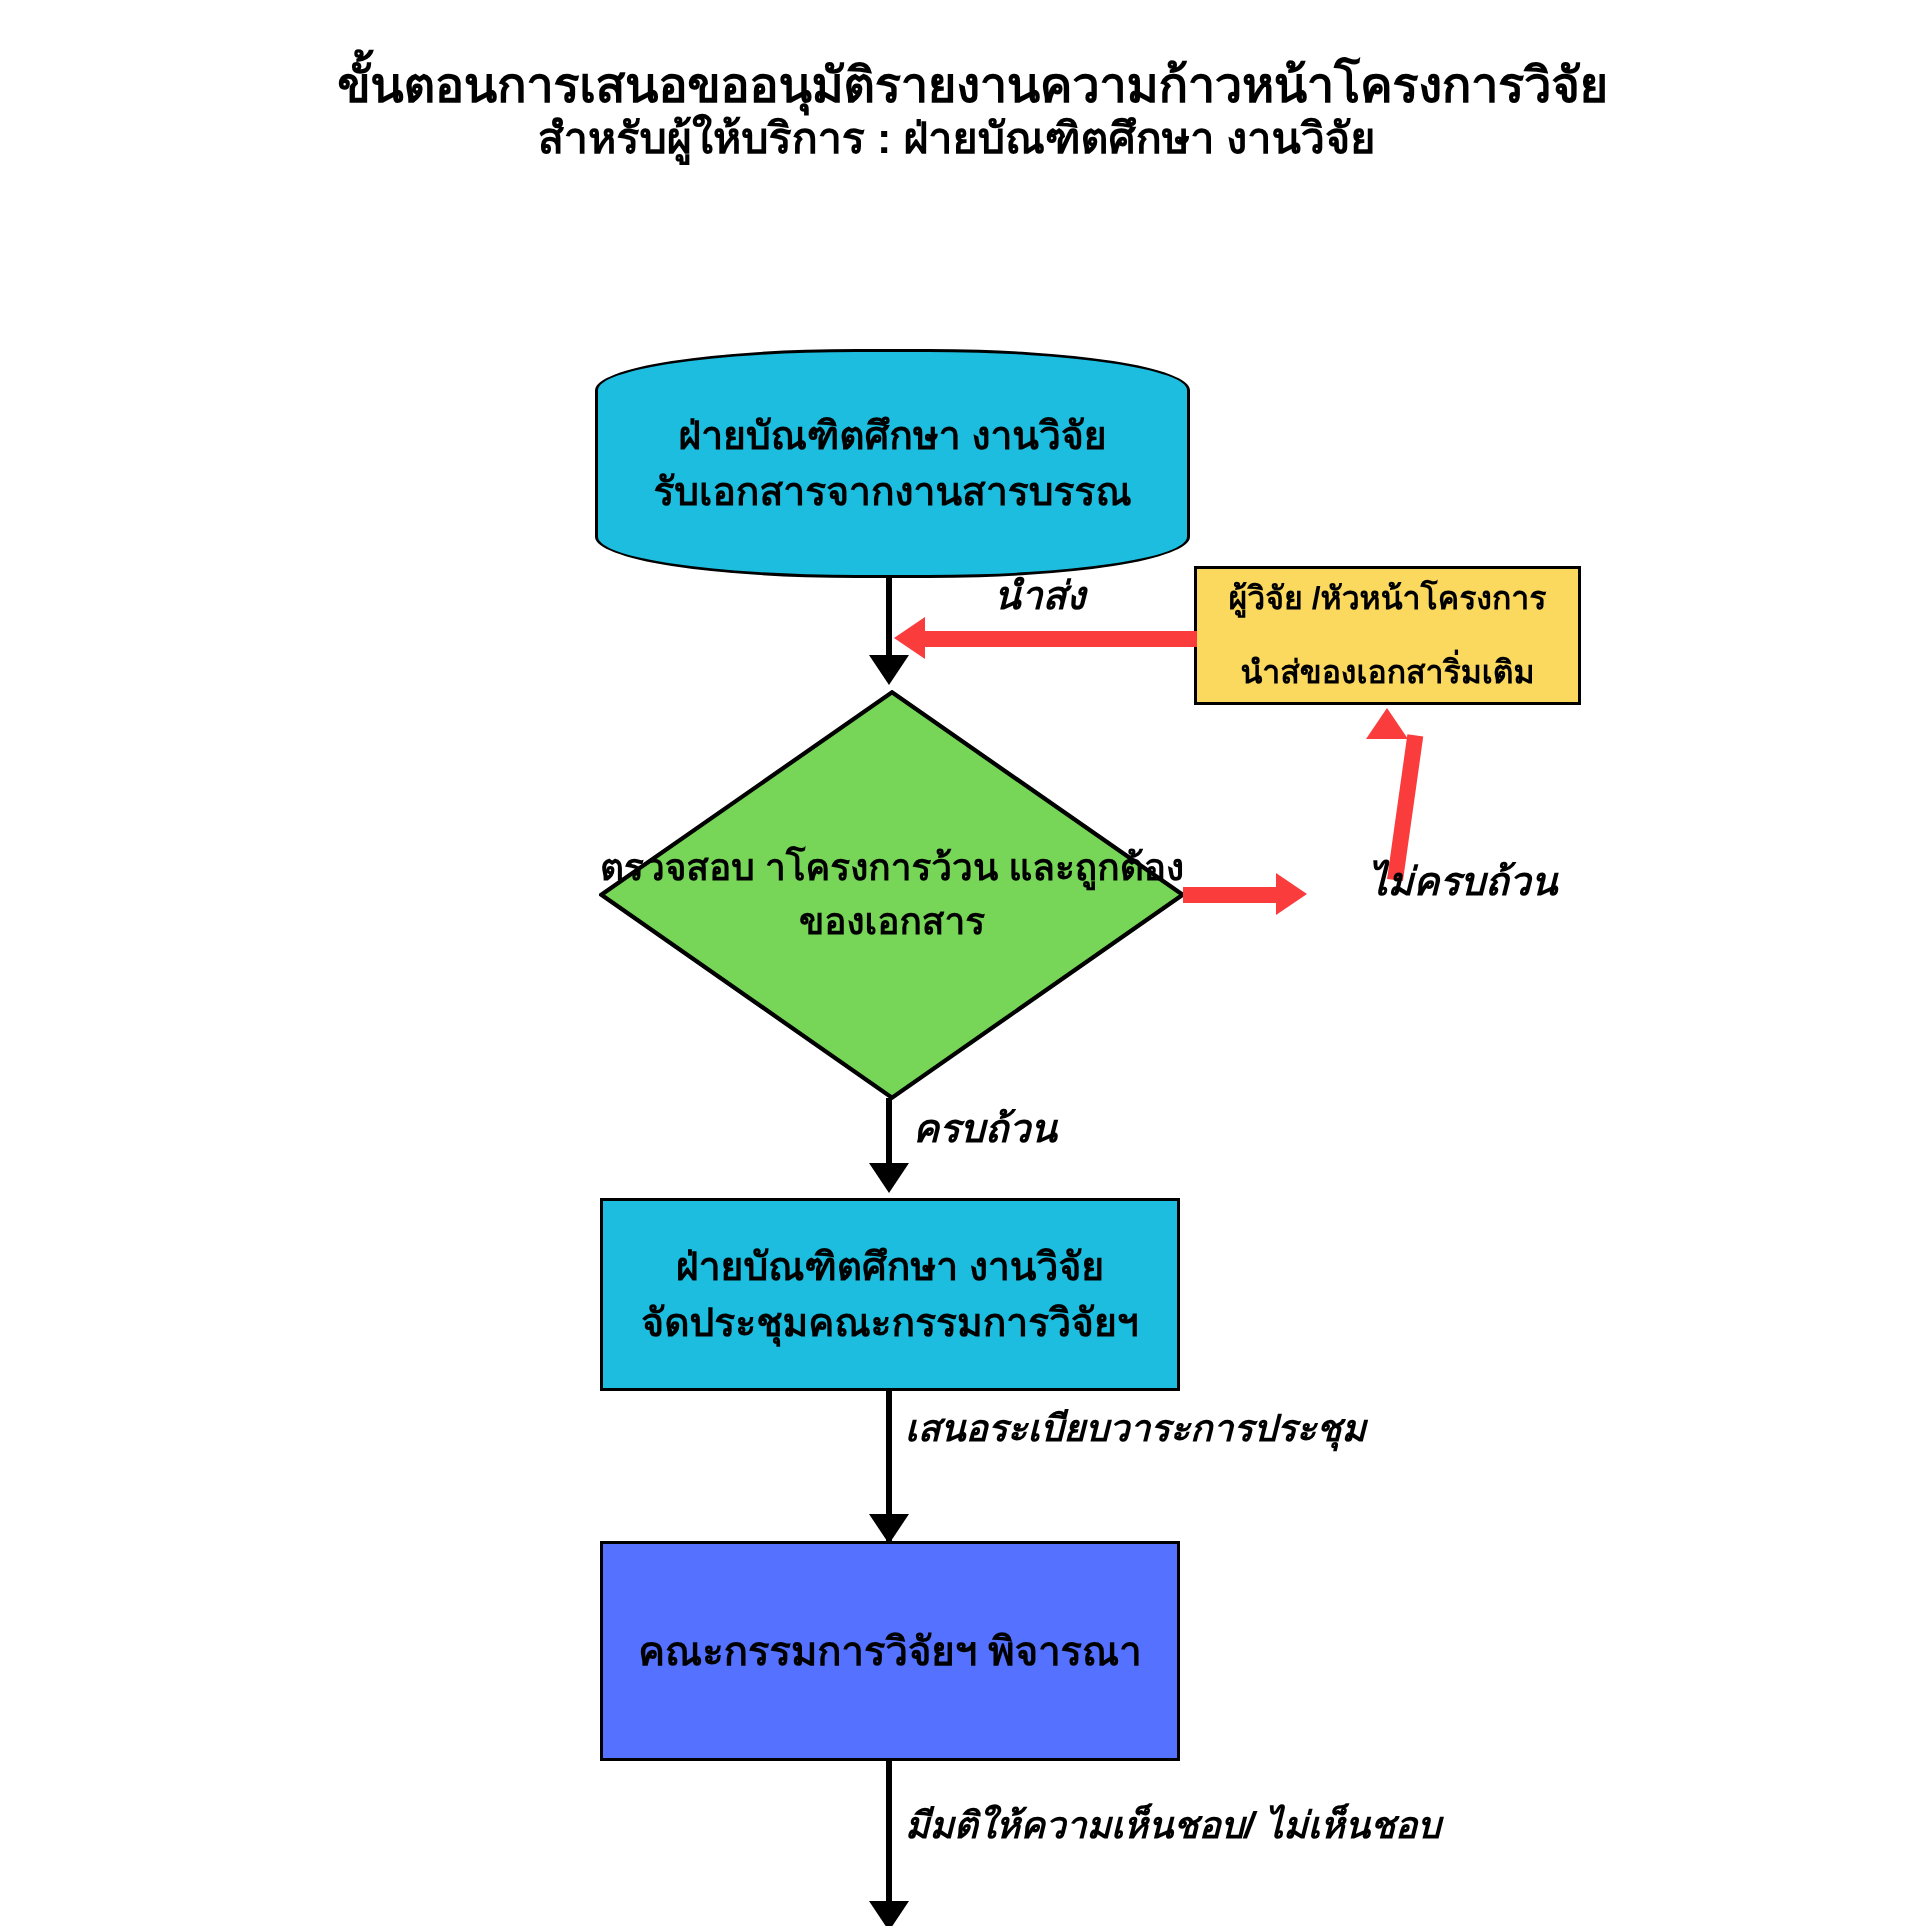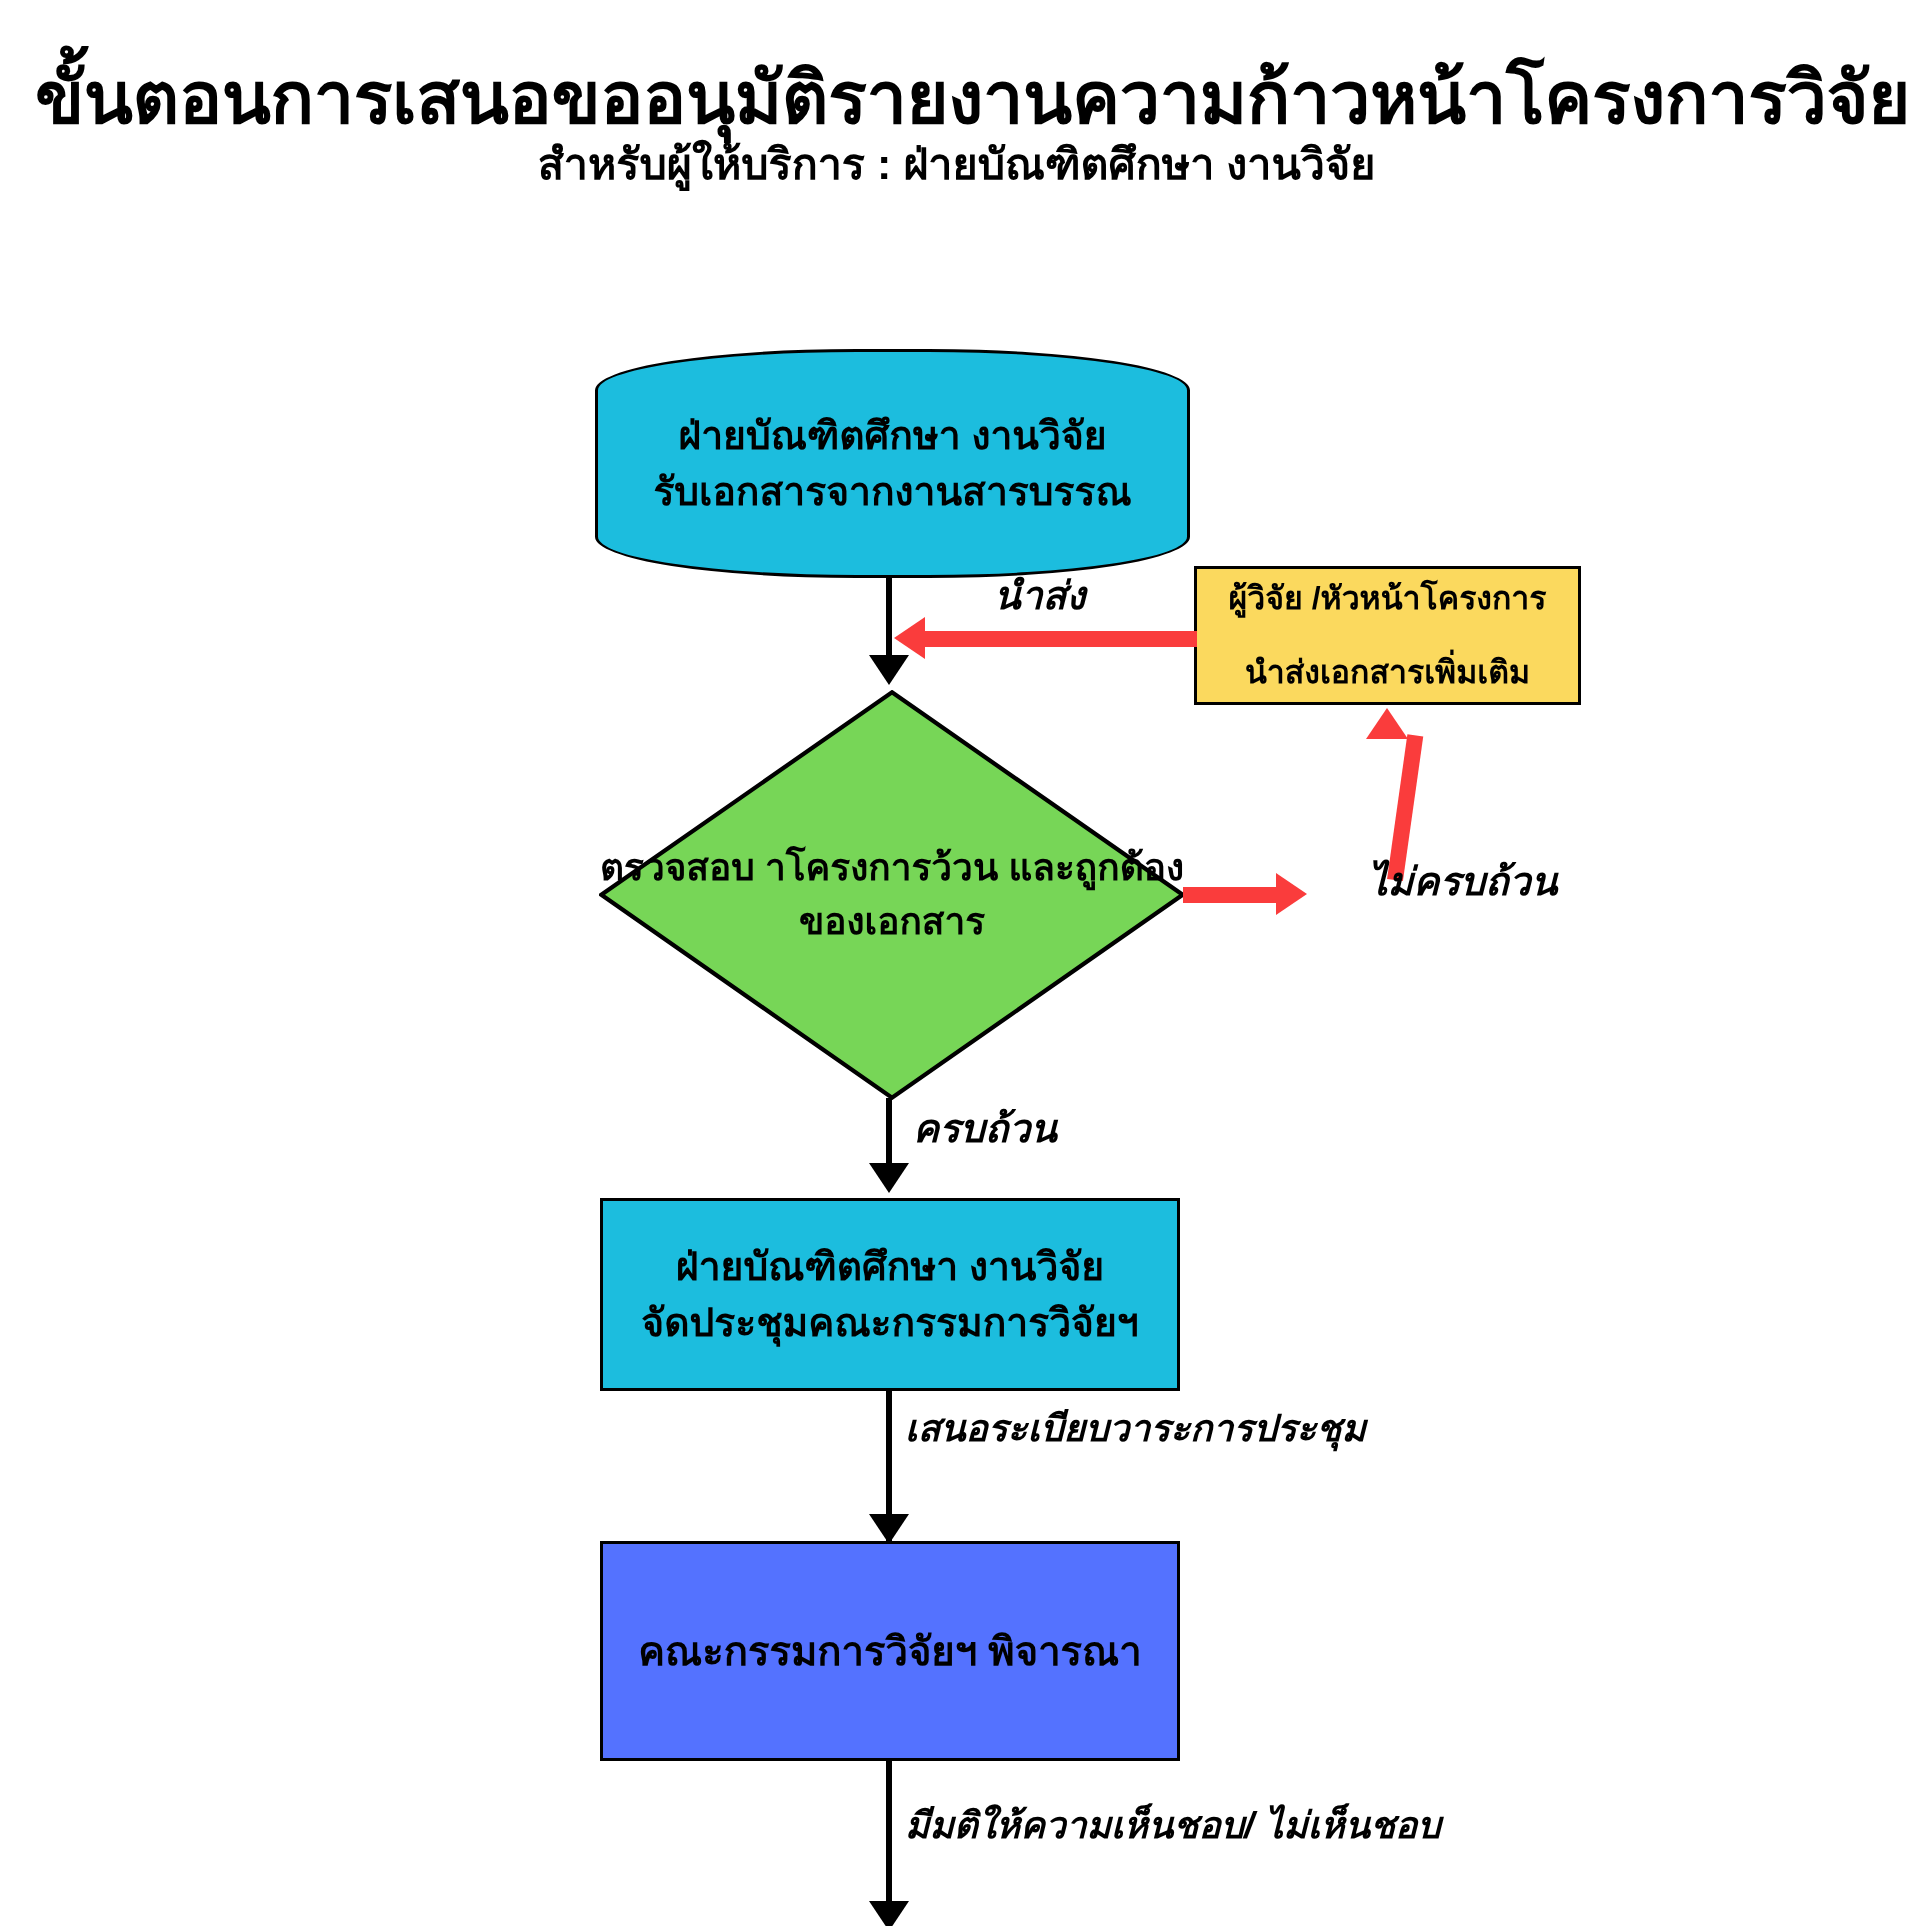--- a/index.html
+++ b/index.html
@@ -18,21 +18,21 @@
 
   
   #header {
     position: absolute;
     left: 0;
     top: 58px;
     width: 1913px;
     text-align: center;
   }
   #doc-title {
-    font-size: 72px;
+    font-size: 49px;
     font-weight: bold;
     line-height: 1.12;
     letter-spacing: -0.4px;
     white-space: nowrap;
     padding-left: 32px;
   }
   #doc-subtitle {
     font-size: 43px;
     font-weight: bold;
     line-height: 1.2;
@@ -162,21 +162,21 @@
     <div class="diamond-text">
       <span class="ln">ตรวจสอบ</span>
       <span class="ln">าโครงการว้วน</span>
       <span class="ln">และถูกต้อง</span>
       <span class="ln">ของเอกสาร</span>
     </div>
   </div>
 
   <div class="node" style="left:1194px; top:566px; width:387px; height:139px; background:#FBD95E; font-size:32px;gap:28px;">
     <span class="ln">ผู้วิจัย /หัวหน้าโครงการ</span>
-    <span class="ln">นำส่งเอกสารเพิ่มเติม</span>
+    <span class="ln">นำส่ของเอกสาริ่มเติม</span>
   </div>
 
   <div class="rline" style="left:925px; top:631px; width:272px; height:16px;"></div>
   <div class="arrow-left-red" style="left:894px; top:617px;"></div>
 
   <div class="rline" style="left:1183px; top:887px; width:94px; height:16px;"></div>
   <div class="arrow-right-red" style="left:1276px; top:873px;"></div>
 
   <div class="rline" style="left:1387px; top:734px; width:16px; height:146px; transform:rotate(8deg); transform-origin:50% 100%;"></div>
   <div class="arrow-up-red" style="left:1366px; top:708px;"></div>

